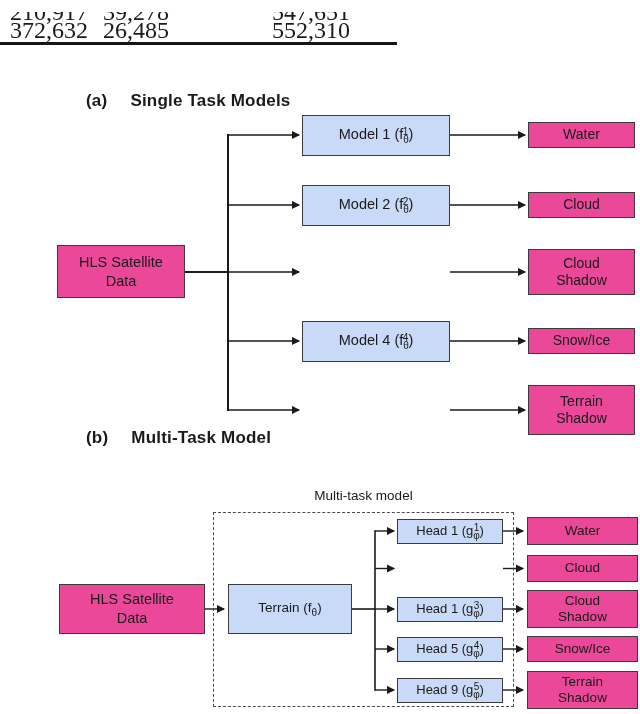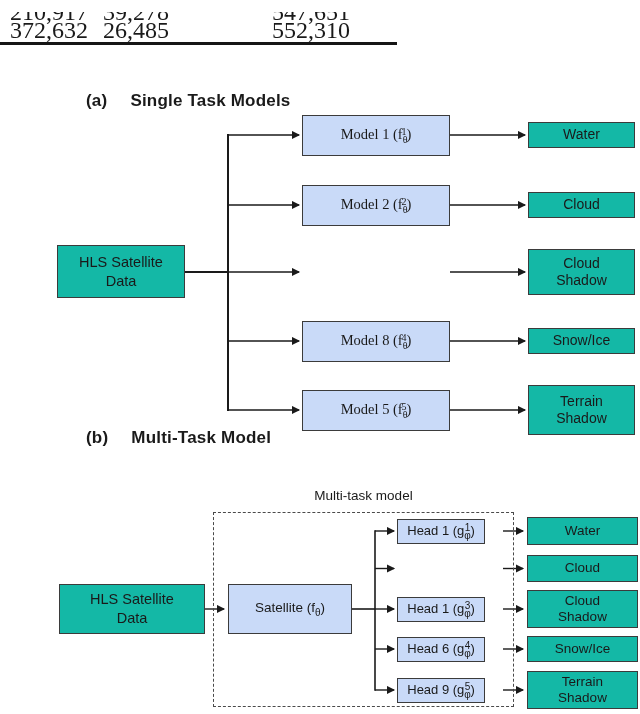--- a/index.html
+++ b/index.html
@@ -15,27 +15,27 @@
   .trow .c2 { position:absolute; left:103px; }
   .trow .c3 { position:absolute; left:272px; }
   .table-rule { position:absolute; left:0; top:42px; width:397px; height:2.5px; background:#151515; }
   
   .heading { position:absolute; left:38px; font-weight:bold; font-size:17px; letter-spacing:0.2px;margin-left:48px; }
   .heading .hlabel { display:inline-block; margin-right:23px; }
   
   .box { position:absolute; display:flex; align-items:center; justify-content:center;
          text-align:center; white-space:pre-line; box-sizing:border-box; }
   .blue { background:#c9daf8; border:1.6px solid #3b3b3b; }
-  .gray { background:#14b8a6; border:1.6px solid #3b3b3b; }
-  .model   { left:302px; width:148px; height:41px; font-size:14.5px;font-family:Liberation Serif, serif; }
+  .gray { background:#ec4899; border:1.6px solid #3b3b3b; }
+  .model   { left:302px; width:148px; height:41px; font-size:14.5px; }
   .out-a   { left:528px; width:107px; font-size:14px; line-height:1.25; }
   .hls-a   { left:57px;  top:245px; width:128px; height:53px; font-size:14.5px; line-height:1.3; }
   .hls-b   { left:59px;  top:584px; width:146px; height:50px; font-size:14.5px; line-height:1.3; }
   .backbone{ left:228px; top:584px; width:124px; height:50px; font-size:13.5px; }
-  .head    { left:397px; width:88px; height:25px; font-size:13px; }
+  .head    { left:397px; width:106px; height:25px; font-size:13px; }
   .out-b   { left:527px; width:111px; font-size:13.5px; line-height:1.2; }
   .fsub { font-size:10px; vertical-align:-4px; }
   .fsup { font-size:10px; vertical-align:4px; margin-left:-6px; }
   
   .mt-box { position:absolute; left:213px; top:512px; width:301px; height:195px;
             border:1.6px dashed #4a4a4a; box-sizing:border-box; }
   .mt-label { position:absolute; left:213px; top:488px; width:301px; text-align:center; font-size:13.5px; }
   
   .connectors { position:absolute; left:0; top:0; }
 </style>
@@ -93,43 +93,42 @@
     <line x1="503" y1="690" x2="523" y2="690" stroke="#1a1a1a" stroke-width="1.4" marker-end="url(#ah)"></line>
   </svg>
 
   <div class="heading" style="top:91px"><span class="hlabel">(a)</span><span>Single Task Models</span></div>
 
   <div class="box gray hls-a">HLS Satellite
 Data</div>
 
   <div class="box blue model" style="top:114.5px"><span><span>Model 1 (f</span><span class="fsub">θ</span><span class="fsup">1</span><span>)</span></span></div>
   <div class="box blue model" style="top:184.5px"><span><span>Model 2 (f</span><span class="fsub">θ</span><span class="fsup">2</span><span>)</span></span></div>
-  <div class="box blue model" style="top:320.5px"><span><span>Model 8 (f</span><span class="fsub">θ</span><span class="fsup">4</span><span>)</span></span></div>
-  <div class="box blue model" style="top:389.5px"><span><span>Model 5 (f</span><span class="fsub">θ</span><span class="fsup">5</span><span>)</span></span></div>
+  <div class="box blue model" style="top:320.5px"><span><span>Model 4 (f</span><span class="fsub">θ</span><span class="fsup">4</span><span>)</span></span></div>
 
   <div class="box gray out-a" style="top:122px;height:26px">Water</div>
   <div class="box gray out-a" style="top:192px;height:26px">Cloud</div>
   <div class="box gray out-a" style="top:249px;height:46px">Cloud
 Shadow</div>
   <div class="box gray out-a" style="top:328px;height:26px">Snow/Ice</div>
   <div class="box gray out-a" style="top:385px;height:50px">Terrain
 Shadow</div>
 
   <div class="heading" style="top:428px"><span class="hlabel">(b)</span><span>Multi-Task Model</span></div>
 
   <div class="mt-label">Multi-task model</div>
   <div class="mt-box"></div>
 
   <div class="box gray hls-b">HLS Satellite
 Data</div>
-  <div class="box blue backbone"><span><span>Satellite (f</span><span class="fsub">θ</span><span>)</span></span></div>
+  <div class="box blue backbone"><span><span>Terrain (f</span><span class="fsub">θ</span><span>)</span></span></div>
 
   <div class="box blue head" style="top:519px"><span><span>Head 1 (g</span><span class="fsub">φ</span><span class="fsup">1</span><span>)</span></span></div>
   <div class="box blue head" style="top:597px"><span><span>Head 1 (g</span><span class="fsub">φ</span><span class="fsup">3</span><span>)</span></span></div>
-  <div class="box blue head" style="top:637px"><span><span>Head 6 (g</span><span class="fsub">φ</span><span class="fsup">4</span><span>)</span></span></div>
+  <div class="box blue head" style="top:637px"><span><span>Head 5 (g</span><span class="fsub">φ</span><span class="fsup">4</span><span>)</span></span></div>
   <div class="box blue head" style="top:678px"><span><span>Head 9 (g</span><span class="fsub">φ</span><span class="fsup">5</span><span>)</span></span></div>
 
   <div class="box gray out-b" style="top:517px;height:28px">Water</div>
   <div class="box gray out-b" style="top:555px;height:27px">Cloud</div>
   <div class="box gray out-b" style="top:590px;height:38px">Cloud
 Shadow</div>
   <div class="box gray out-b" style="top:636px;height:26px">Snow/Ice</div>
   <div class="box gray out-b" style="top:671px;height:38px">Terrain
 Shadow</div>
 

